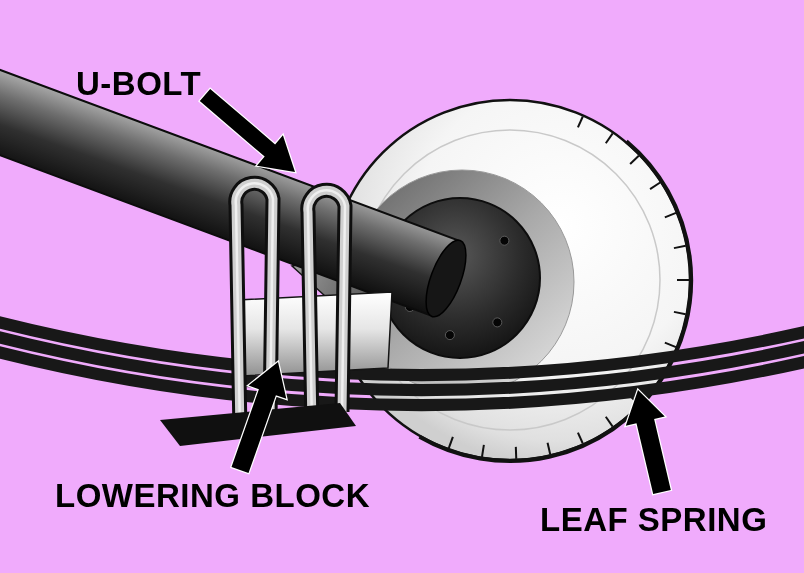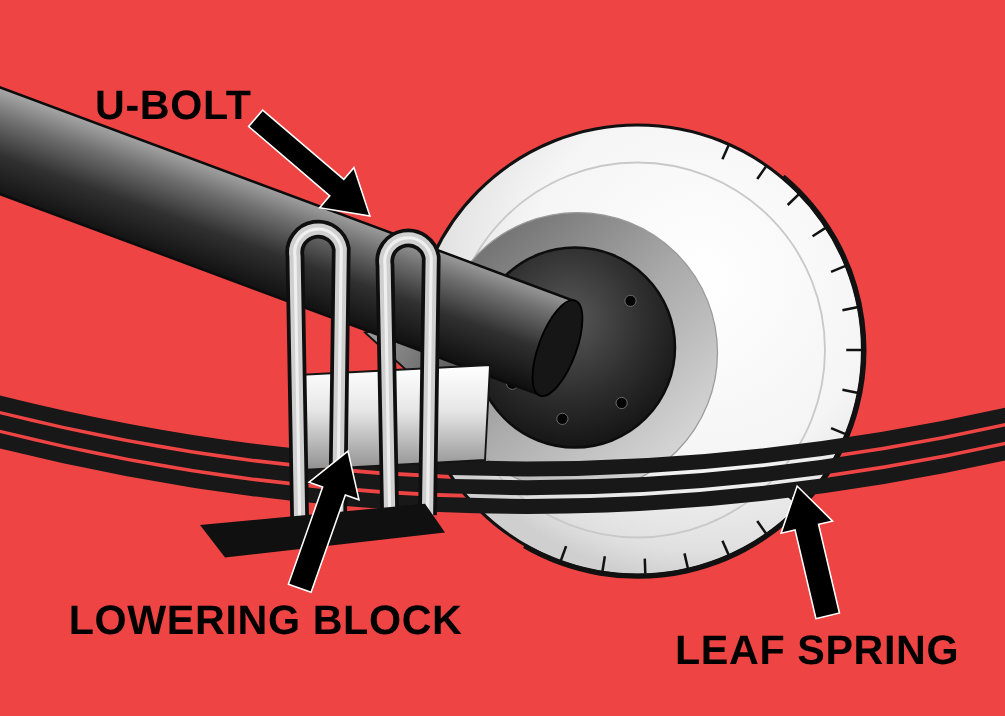--- a/index.html
+++ b/index.html
@@ -1,16 +1,16 @@
 <!DOCTYPE html>
 <html><head>
 <meta charset="utf-8">
 <style>
   html,body{margin:0;padding:0;background:#ffffff;}
-  .stage{position:relative;width:804px;height:573px;background:#ef4444;overflow:hidden;
+  .stage{position:relative;width:804px;height:573px;background:#f0abfc;overflow:hidden;
          font-family:"Liberation Sans",sans-serif;}
   svg{display:block;}
   .label{font-family:"Liberation Sans",sans-serif;font-weight:bold;font-size:33px;fill:#000000;letter-spacing:.5px;}
   .arrow{fill:#000000;stroke:#ffffff;stroke-width:2.5;paint-order:stroke;stroke-linejoin:miter;}
   .leaf{fill:none;stroke:#181818;stroke-width:12;}
   .bolt-outer{fill:none;stroke:#0f0f0f;stroke-width:15;stroke-linejoin:round;}
   .bolt-inner{fill:none;stroke:#cfcfcf;stroke-width:9;stroke-linejoin:round;}
   .bolt-shine{fill:none;stroke:#efefef;stroke-width:2.5;stroke-linejoin:round;}
   .tick{stroke:#111111;stroke-width:2;}
 </style>

